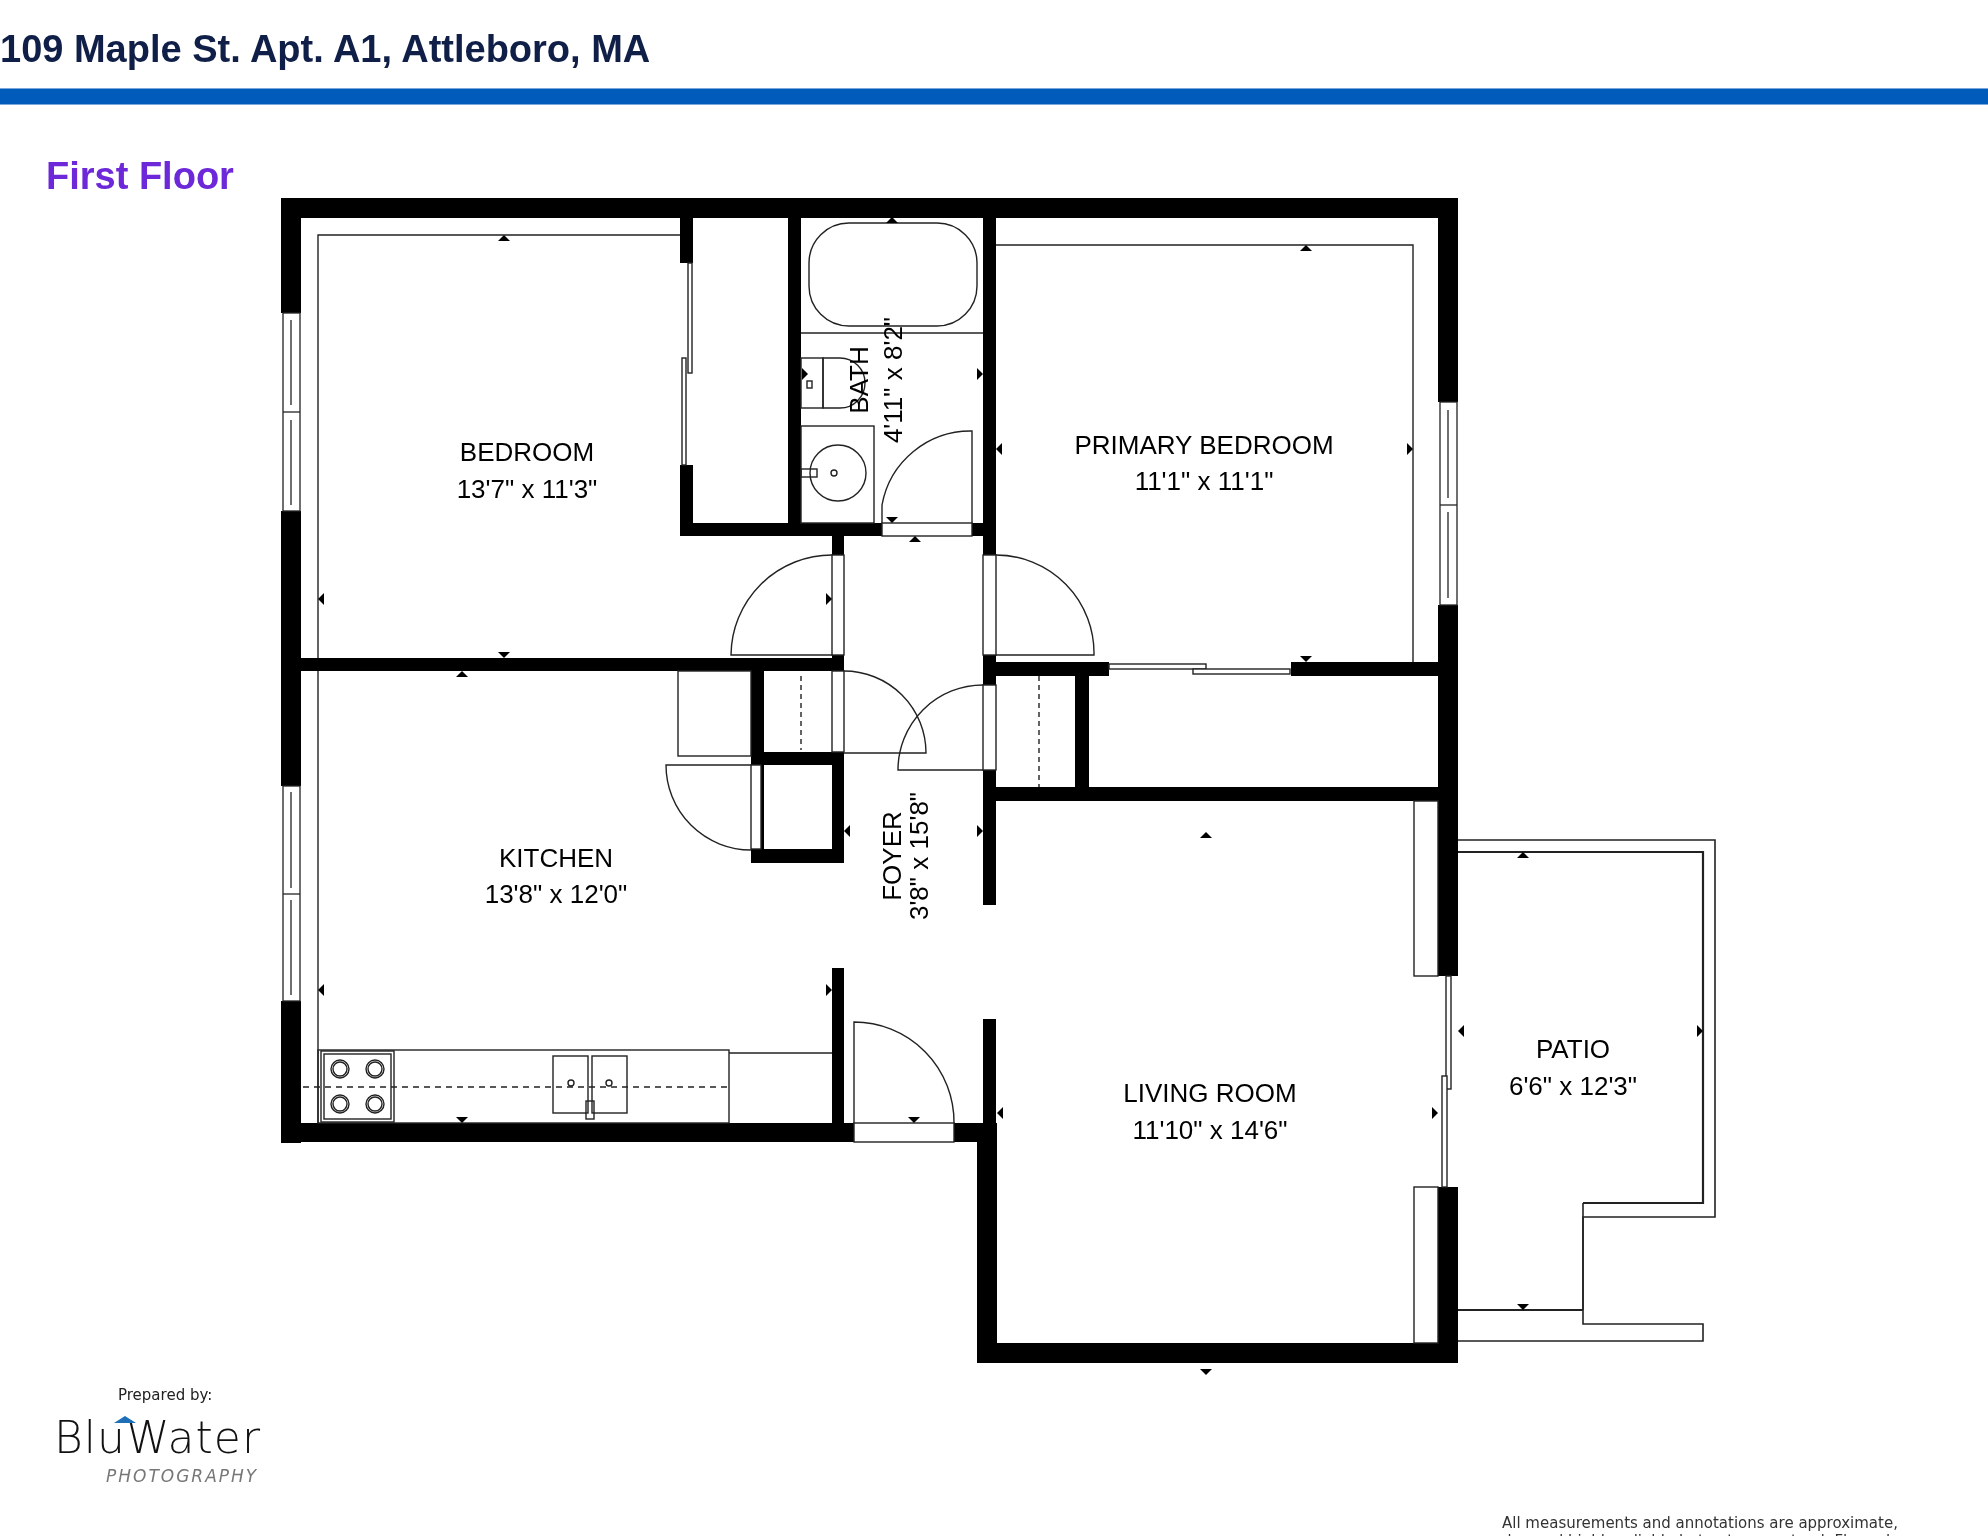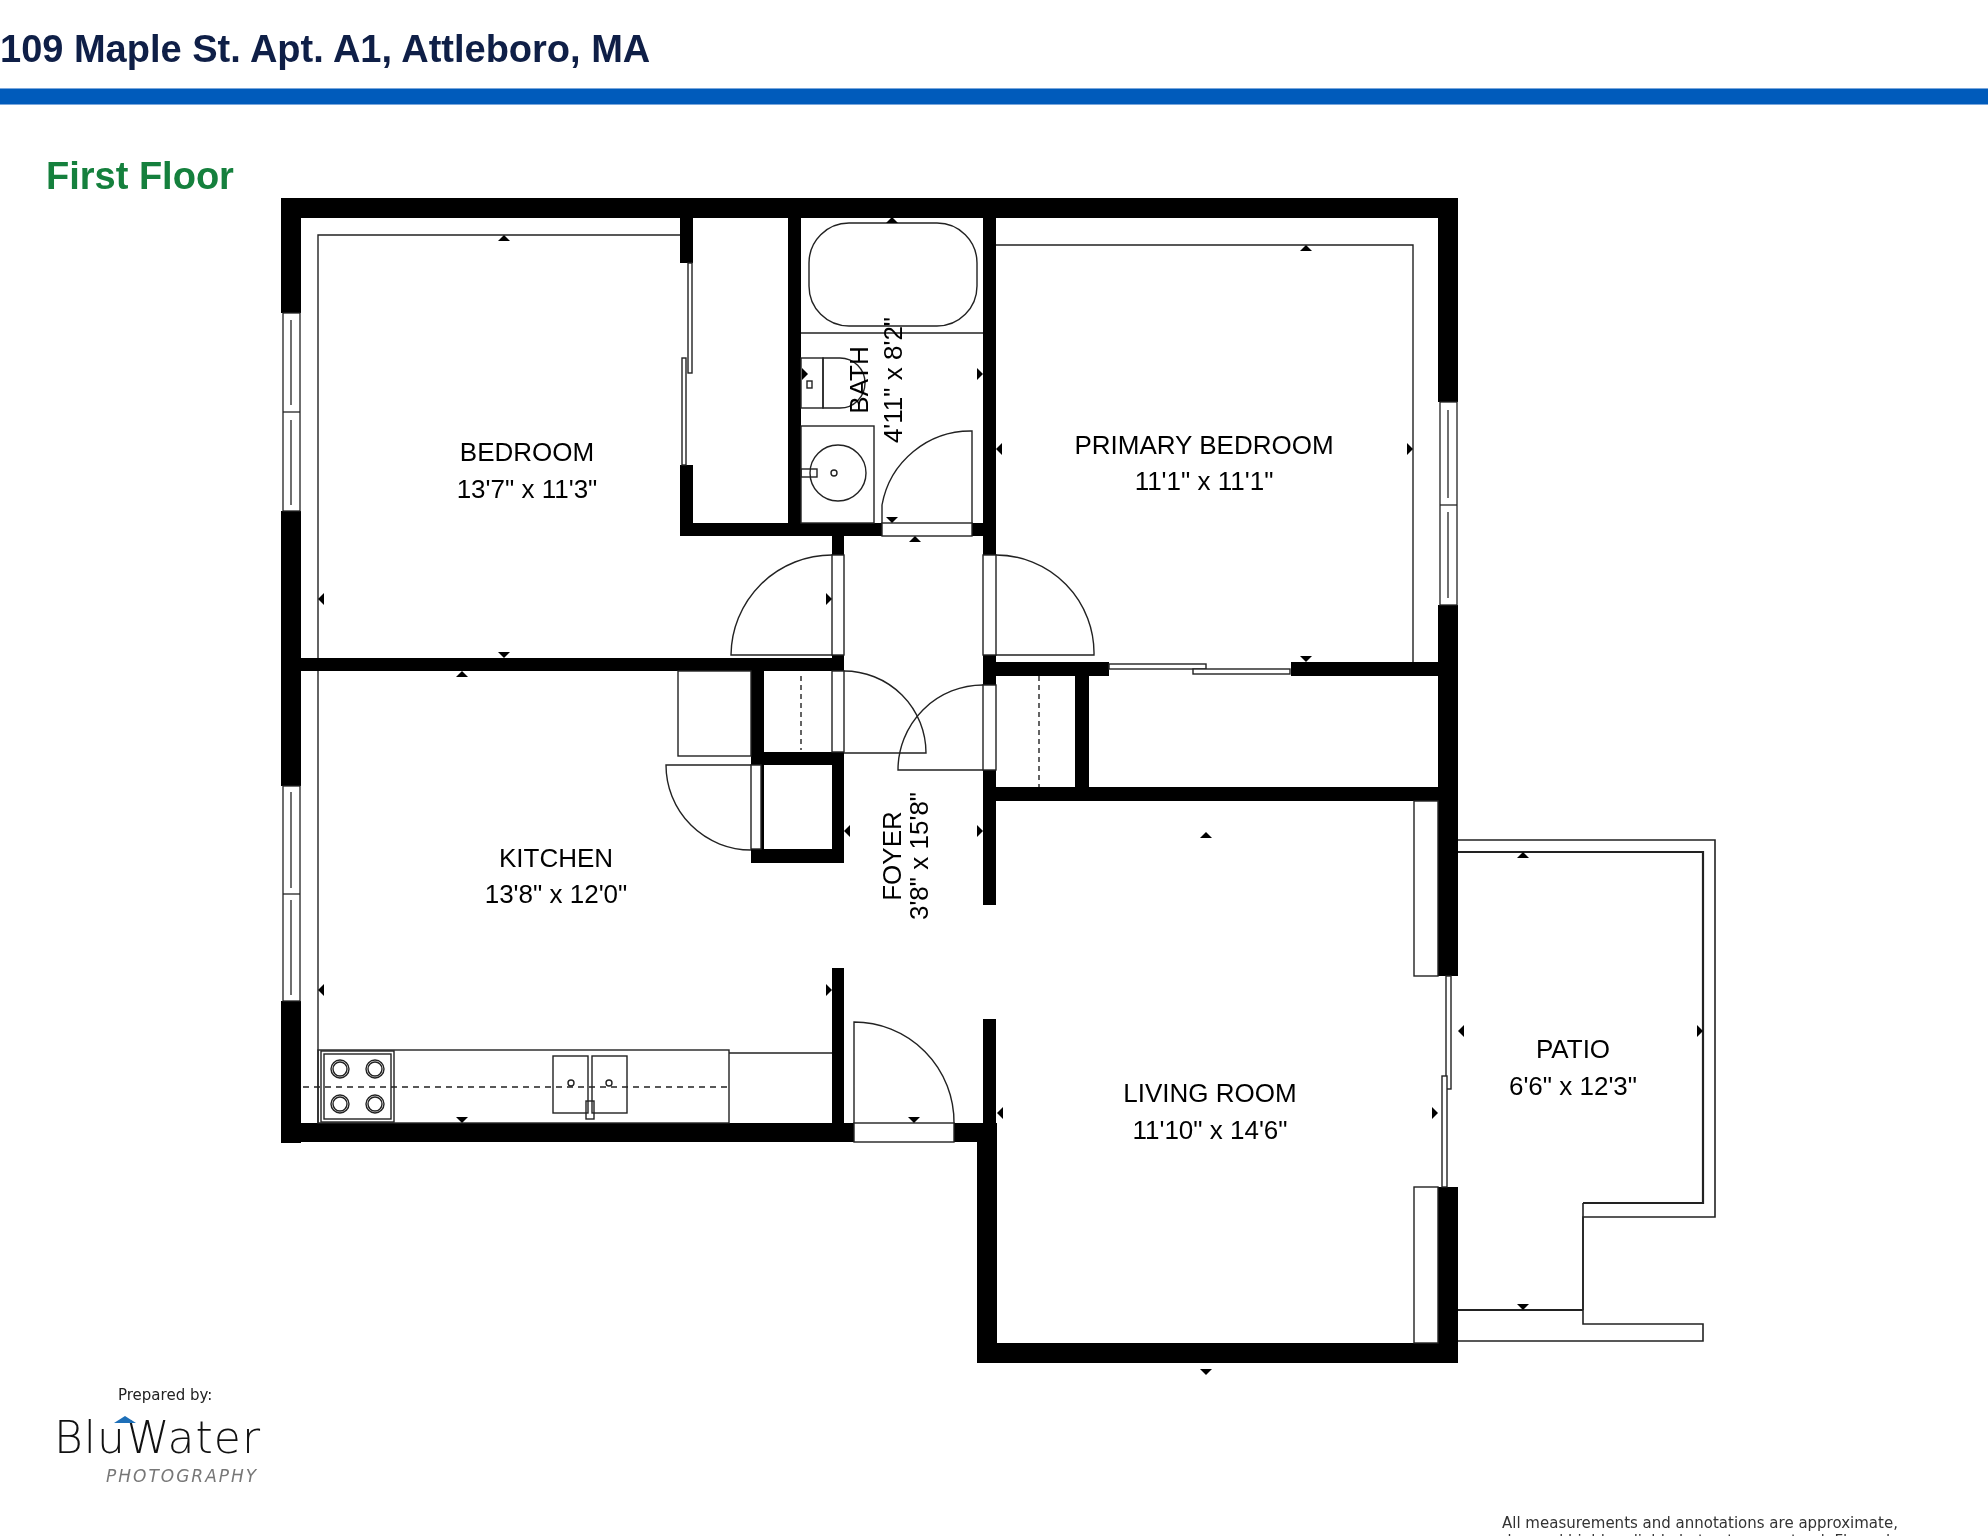--- a/index.html
+++ b/index.html
@@ -1,19 +1,19 @@
 <!DOCTYPE html>
 <html><head>
 <meta charset="utf-8">
 <style>
   html, body { margin: 0; padding: 0; background: #ffffff; }
   body { width: 1988px; height: 1536px; position: relative; overflow: hidden; font-family: "Liberation Sans", sans-serif; }
   .title { position: absolute; left: 0; top: 28px; width: 1988px; text-align: left; font-size: 38px; font-weight: bold; color: #0f1f47; letter-spacing: 0px; }
   .bar { position: absolute; left: 0; top: 88px; width: 1988px; height: 15px; background: #005bbb; border-top: 1px solid #7aa7dc; border-bottom: 1px solid #7aa7dc; }
-  .floor-label { position: absolute; left: 46px; top: 155px; font-size: 38px; font-weight: bold; color: #15803d; }
+  .floor-label { position: absolute; left: 46px; top: 155px; font-size: 38px; font-weight: bold; color: #6d28d9; }
   svg.plan { position: absolute; left: 0; top: 0; }
   .room-name { font-family: "Liberation Sans", sans-serif; font-size: 26px; fill: #000; }
   .room-dim { font-family: "Liberation Sans", sans-serif; font-size: 26px; fill: #000; }
   .prepared { position: absolute; left: 118px; top: 1386px; font-size: 15px; color: #222; font-family: "DejaVu Sans", sans-serif; }
   .logo { position: absolute; left: 54px; top: 1404px; font-family: "DejaVu Sans", sans-serif; }
   .logo-main { font-size: 44px; font-weight: 200; color: #111; letter-spacing: 1px; line-height: 68px; position: relative; }
   .logo-roof { position: absolute; left: 60px; top: 12px; width: 0; height: 0; border-left: 11px solid transparent; border-right: 11px solid transparent; border-bottom: 7px solid #1d6fb8; }
   .logo-sub { font-size: 17px; color: #777; letter-spacing: 2px; margin-left: 52px; margin-top: -6px; font-style: italic; }
   .disclaimer { position: absolute; left: 1502px; top: 1514px; width: 460px; font-size: 15px; line-height: 18px; color: #333; font-family: "DejaVu Sans", sans-serif; }
 </style>

